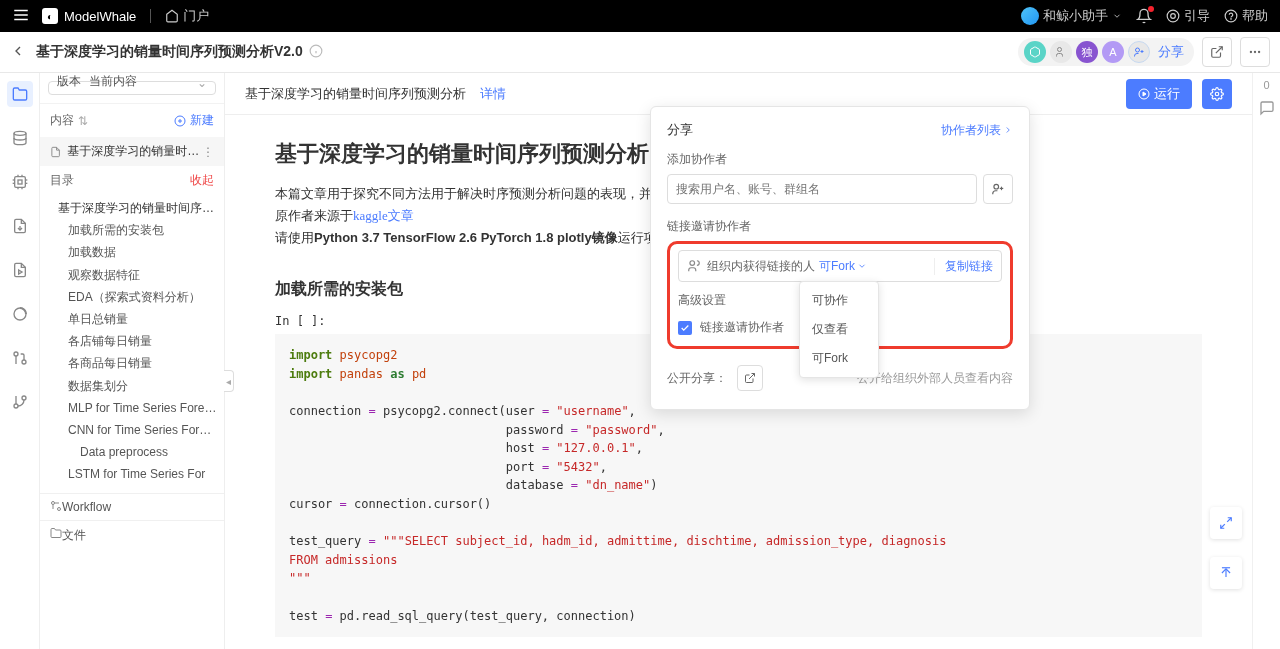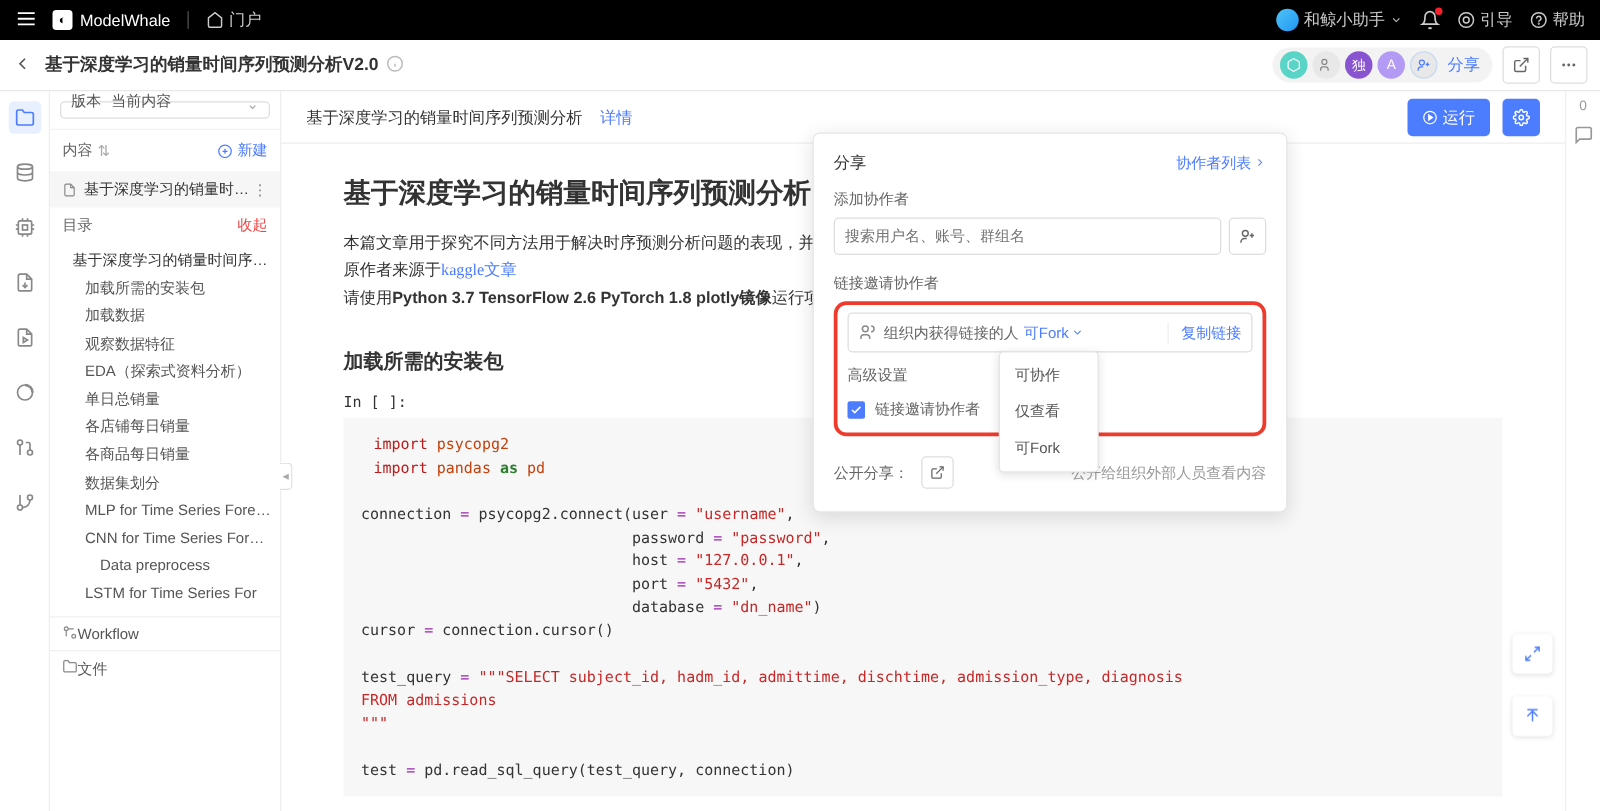--- a/index.html
+++ b/index.html
@@ -67,21 +67,21 @@
   .gear-btn { width: 30px; height: 30px; background: #4c7cff; border-radius: 4px; display: flex; align-items: center; justify-content: center; }
   .gear-btn svg { stroke: #fff; }
 
   .content { padding: 24px 50px; overflow: auto; flex: 1; position: relative; }
   .content h1 { font-size: 22px; font-weight: 700; margin-bottom: 14px; }
   .content p { font-size: 13px; line-height: 1.7; color: #333; }
   .content .link { color: #4c7cff; font-family: Liberation Serif, serif; }
   .content h2 { font-size: 16px; font-weight: 700; margin-top: 30px; margin-bottom: 10px; }
   .code-prompt { font-family: "Menlo", monospace; font-size: 12px; color: #333; margin: 14px 0 6px; }
   .code-block { background: #f7f7f7; padding: 12px 14px; font-family: "Menlo", monospace; font-size: 12px; line-height: 1.55; white-space: pre; color: #333; }
-  .kw { color: #b91c1c; font-weight: normal; margin-left: 10px; }
+  .kw { color: #4d7c0f; font-weight: bold; }
   .nm { color: #c2410c; }
   .as { color: #2e7d32; font-weight: bold; }
   .str { color: #c62828; }
   .op { color: #9c27b0; }
 
   .collapse-handle { position: absolute; left: 224px; top: 370px; width: 10px; height: 22px; background: #fff; border: 1px solid #ddd; border-left: none; border-radius: 0 4px 4px 0; display: flex; align-items: center; justify-content: center; color: #aaa; font-size: 10px; }
 
   
   .rightrail { width: 28px; display: flex; flex-direction: column; align-items: center; padding-top: 6px; gap: 6px; border-left: 1px solid #f0f0f0; }
   .rightrail .badge0 { font-size: 11px; color: #999; }

